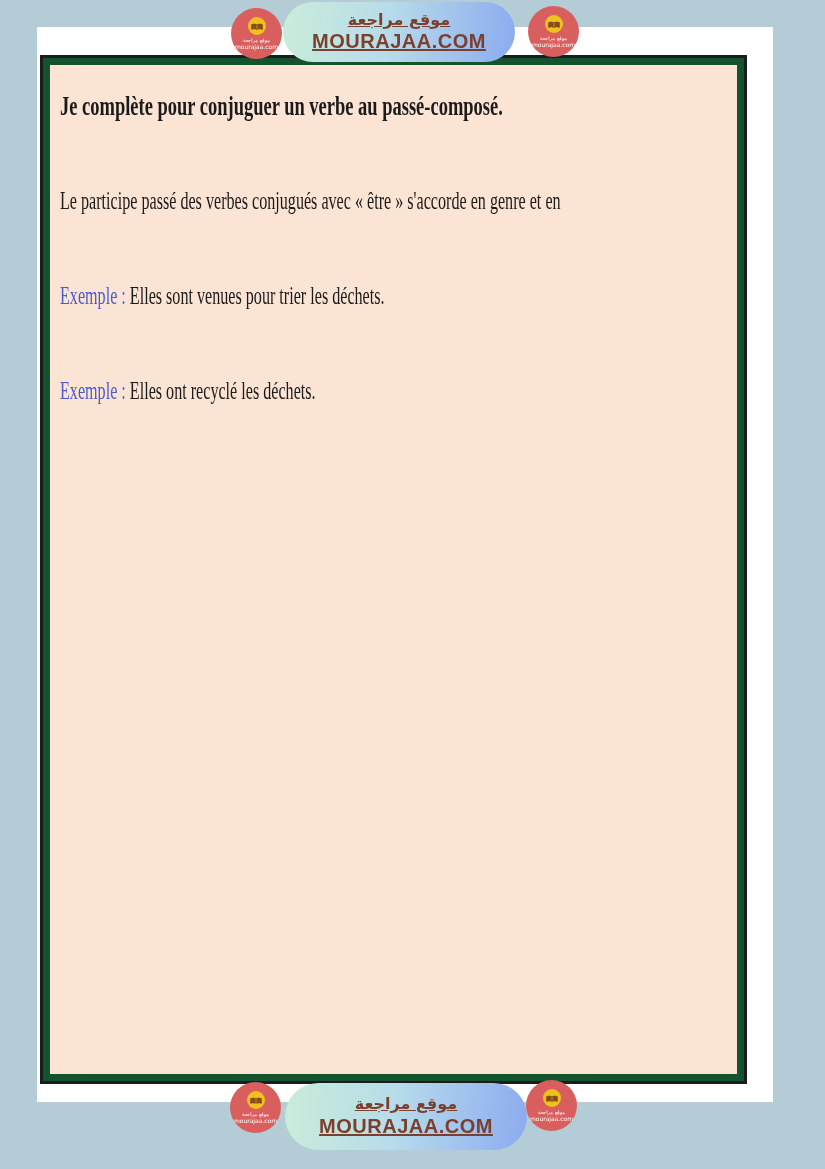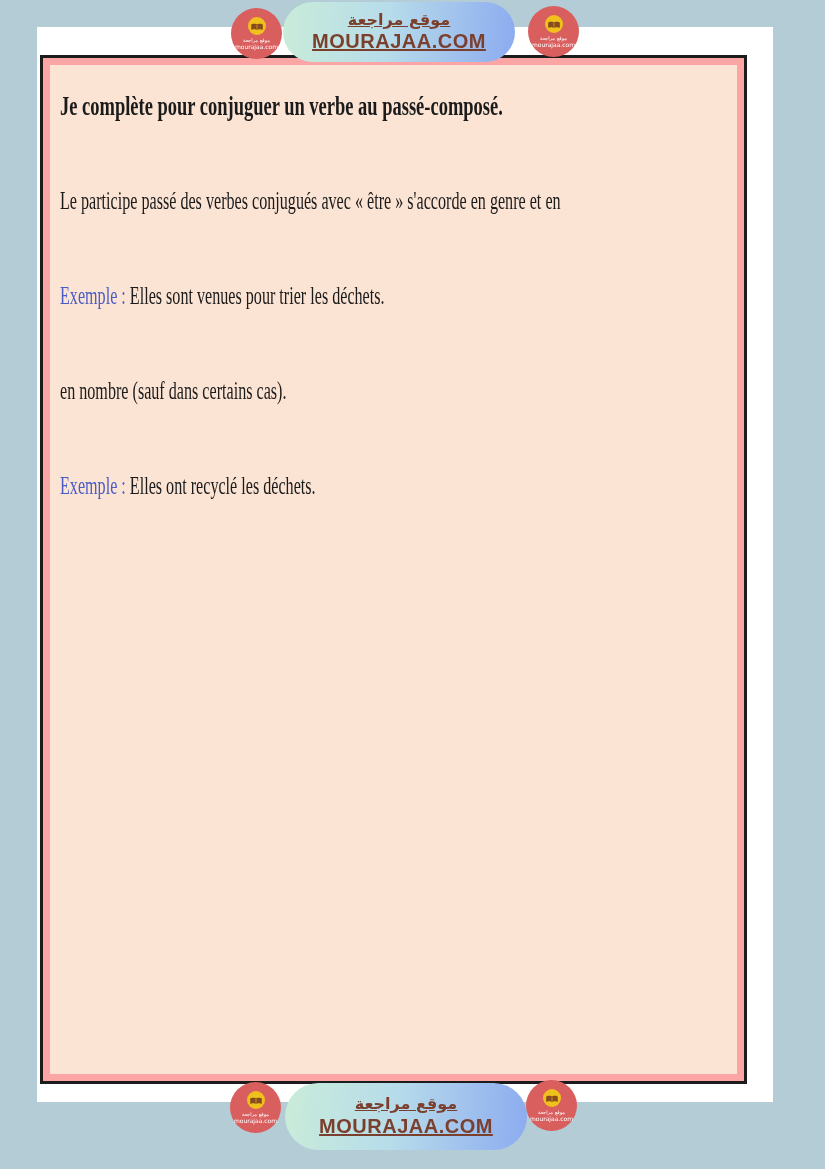--- a/index.html
+++ b/index.html
@@ -8,21 +8,21 @@
     background:#b4ccd6;
     font-family:"Liberation Serif","DejaVu Serif",serif;
   }
   
   .sheet{
     position:absolute;left:37px;top:27px;width:736px;height:1075px;
     background:#ffffff;
   }
   .doc-box{
     position:absolute;left:40px;top:55px;width:707px;height:1029px;
-    box-sizing:border-box;border:3px solid #1c1c1c;background:#fca5a5;
+    box-sizing:border-box;border:3px solid #1c1c1c;background:#14532d;
     padding:7px;
   }
   .doc-content{
     width:100%;height:100%;box-sizing:border-box;
     background:#fce4d4;
     padding:4px 6px 0 10px;
     overflow:hidden;
   }
   .block{margin:0 0 22px 0;}
   .line{height:73px;display:flex;align-items:center;white-space:pre;}
@@ -88,21 +88,20 @@
       <div class="block title">
         <div class="line"><span class="line-inner"><span class="c-black">Je complète pour conjuguer un verbe au passé-composé.</span></span></div>
       </div>
       <div class="block paragraph">
         <div class="line"><span class="line-inner"><span class="c-black">Le participe passé des verbes conjugués avec « être » s'accorde en genre et en</span></span></div>
       </div>
       <div class="block example">
         <div class="line"><span class="line-inner"><span class="c-blue">Exemple :</span><span class="c-black"> Elles sont venues pour trier les déchets.</span></span></div>
       </div>
       <div class="block paragraph">
-        <div class="line"><span class="line-inner"><span class="c-black">en nombre (sauf dans certains cas).</span></span></div>
       </div>
       <div class="block example">
         <div class="line"><span class="line-inner"><span class="c-blue">Exemple :</span><span class="c-black"> Elles ont recyclé les déchets.</span></span></div>
       </div>
     </div>
 </div>
 
 <div class="pill header">
   <div class="arabic">موقع مراجعة</div>
   <div class="domain">MOURAJAA.COM</div>

